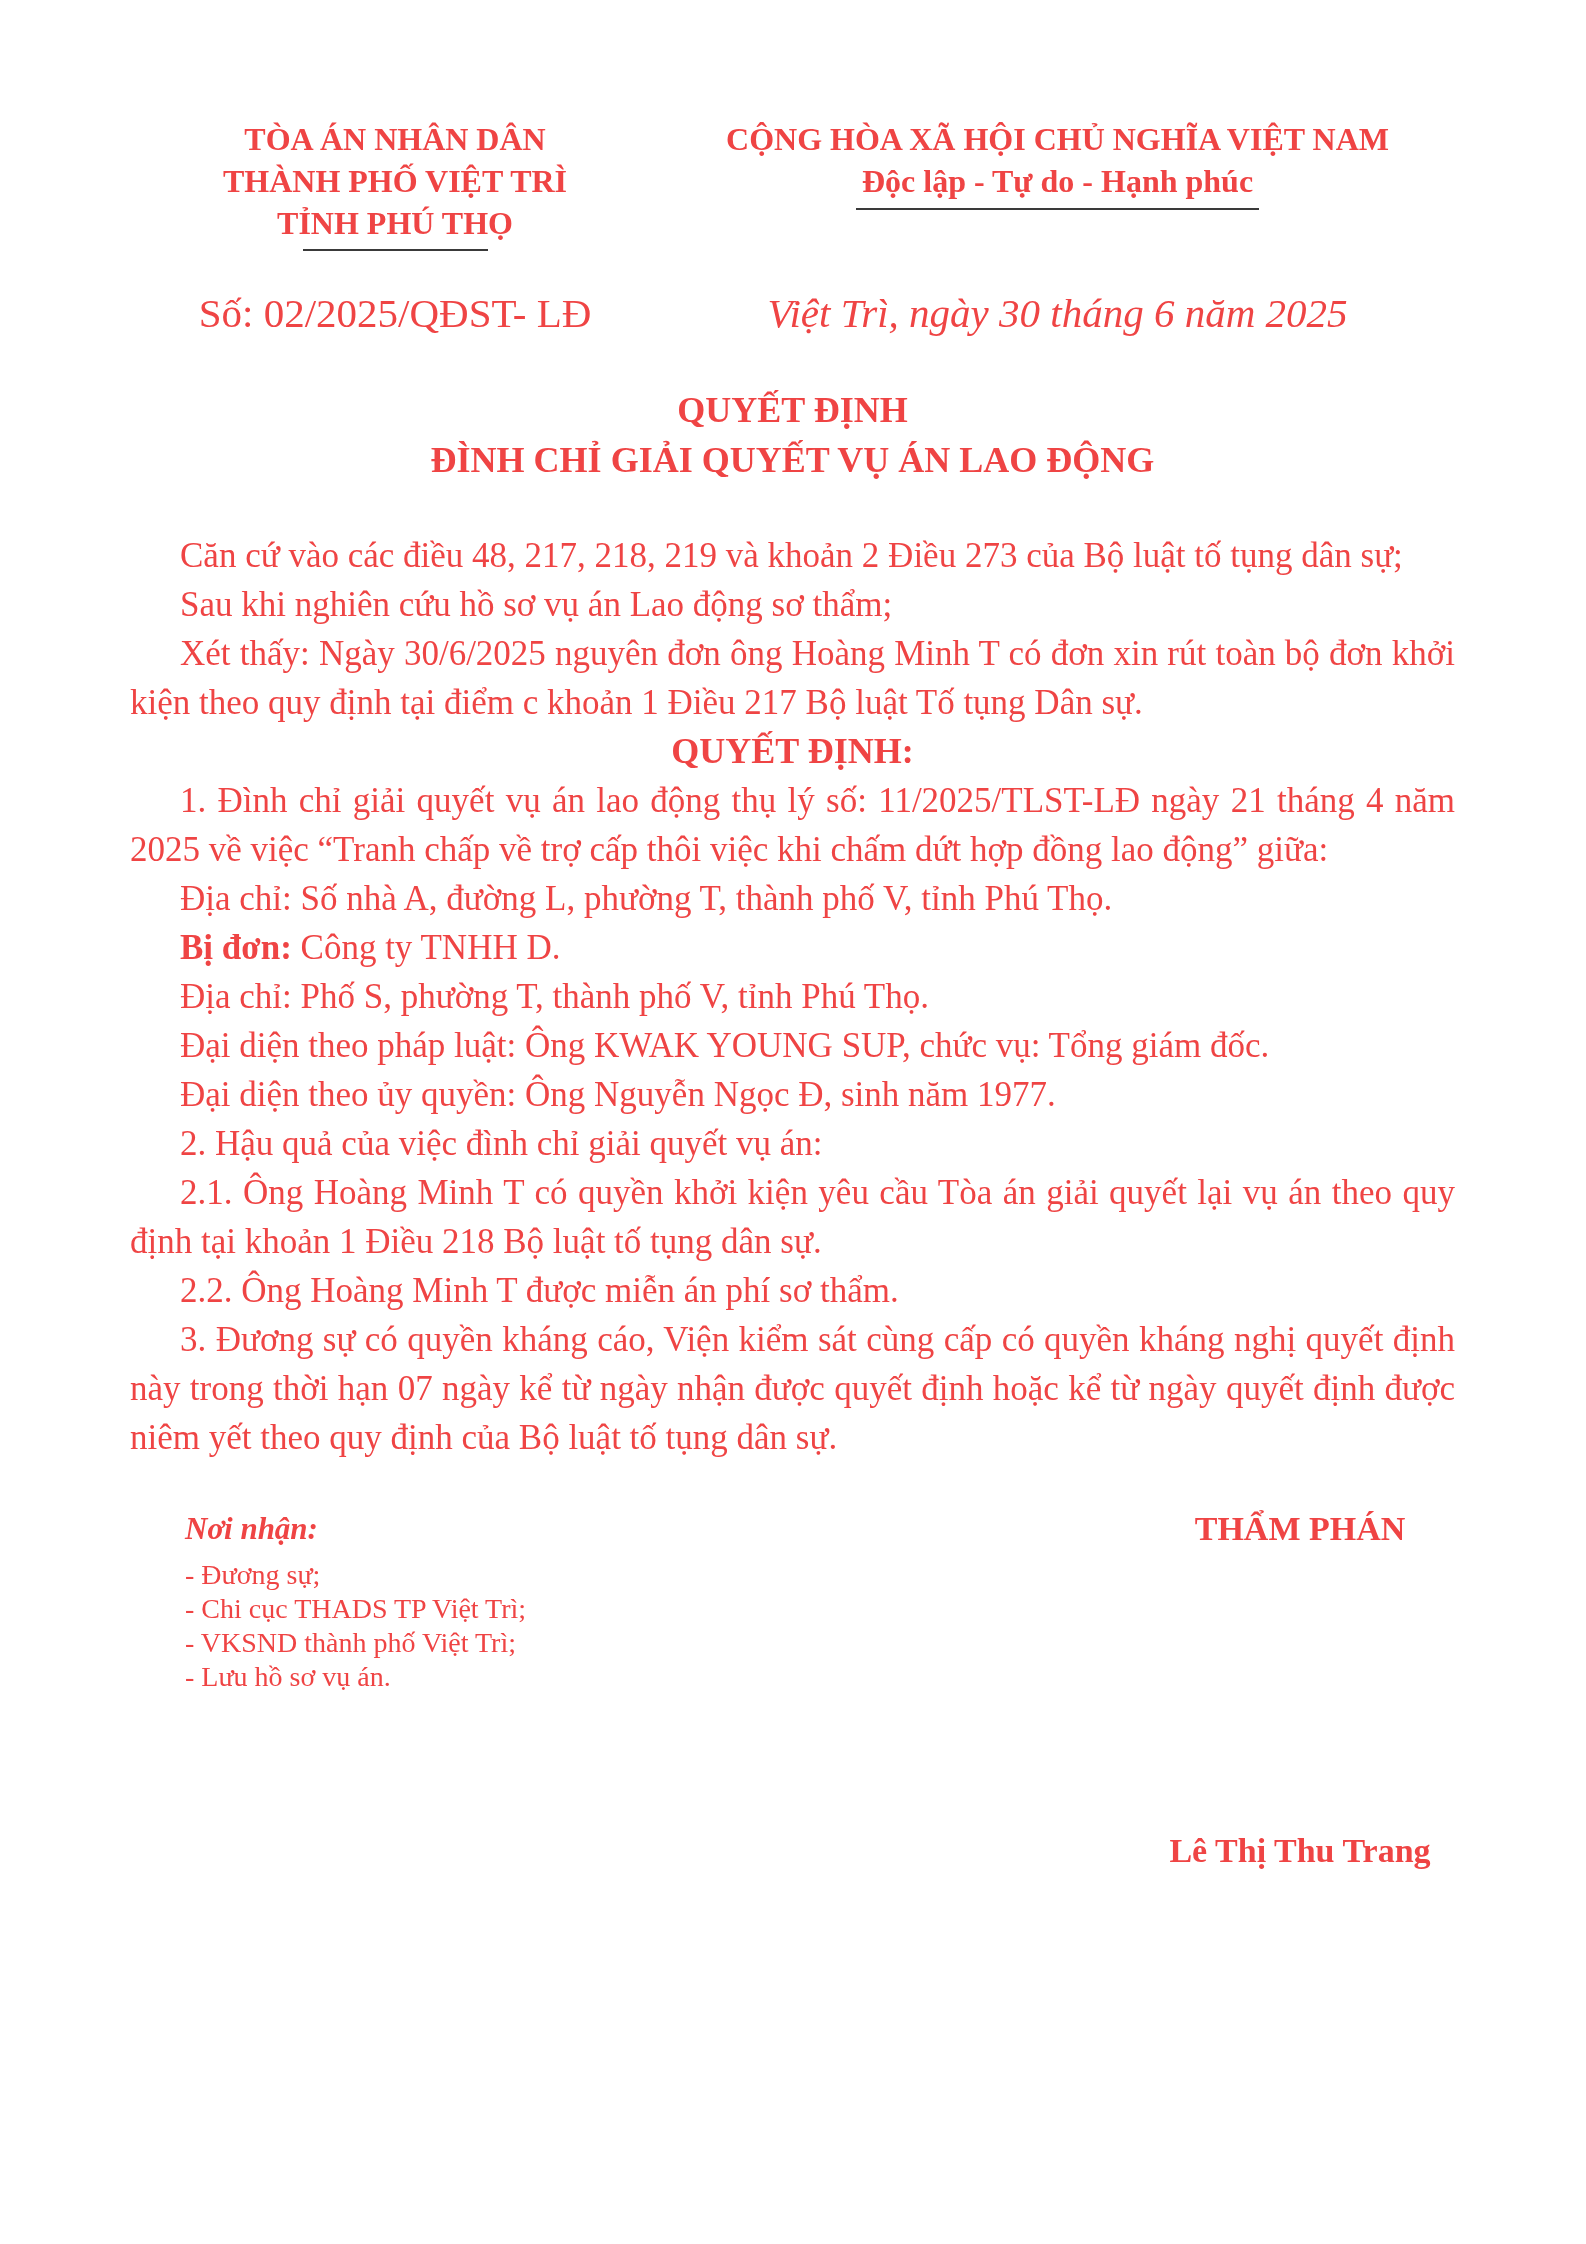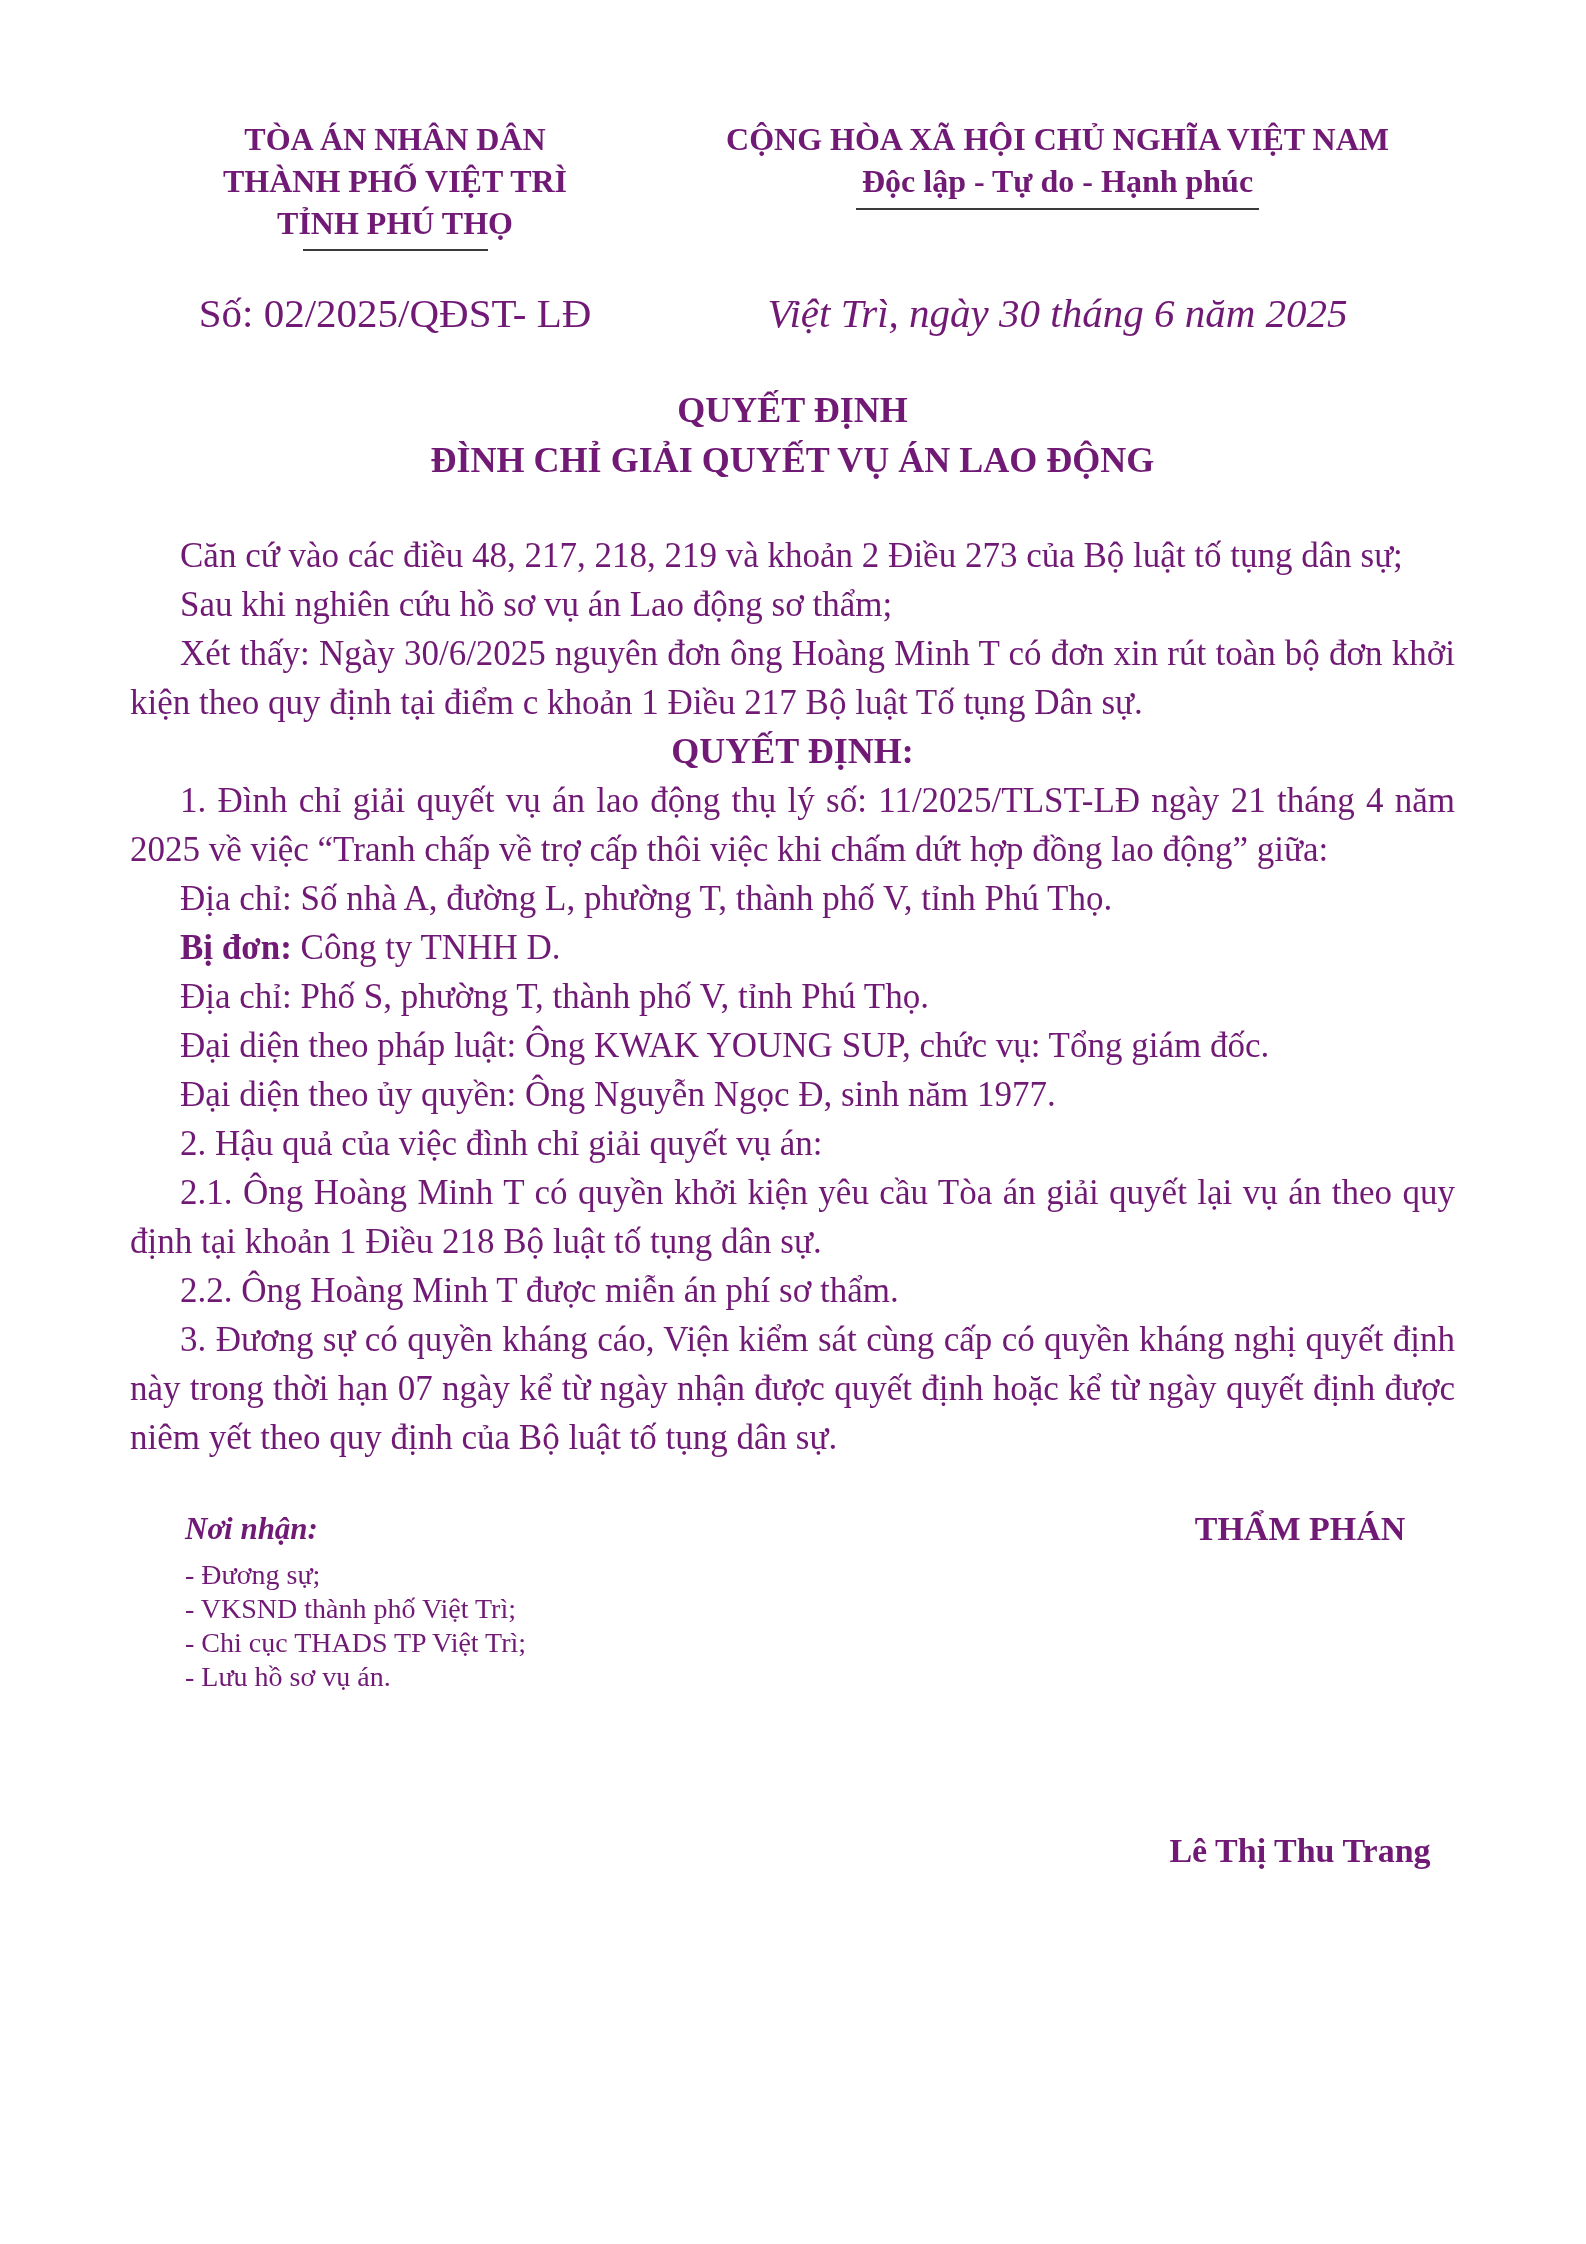--- a/index.html
+++ b/index.html
@@ -6,21 +6,21 @@
     margin: 0;
     padding: 0;
     background: #ffffff;
   }
   .page {
     position: relative;
     width: 1586px;
     height: 2244px;
     margin: 0 auto;
     background: #ffffff;
-    color: #701a75;
+    color: #ef4444;
     font-family: "Liberation Serif", "DejaVu Serif", serif;
     box-sizing: border-box;
     padding: 118px 131px 0 130px;
     overflow: hidden;
   }
 
   
   .header-row {
     display: flex;
     width: 100%;
@@ -181,22 +181,22 @@
     <p>2. Hậu quả của việc đình chỉ giải quyết vụ án:</p>
     <p>2.1. Ông Hoàng Minh T có quyền khởi kiện yêu cầu Tòa án giải quyết lại vụ án theo quy định tại khoản 1 Điều 218 Bộ luật tố tụng dân sự.</p>
     <p>2.2. Ông Hoàng Minh T được miễn án phí sơ thẩm.</p>
     <p>3. Đương sự có quyền kháng cáo, Viện kiểm sát cùng cấp có quyền kháng nghị quyết định này trong thời hạn 07 ngày kể từ ngày nhận được quyết định hoặc kể từ ngày quyết định được niêm yết theo quy định của Bộ luật tố tụng dân sự.</p>
   </div>
 
   <div class="footer-row">
     <div class="recipients">
       <div class="recipients-heading">Nơi nhận:</div>
       <div class="recipient-item">- Đương sự;</div>
+      <div class="recipient-item">- Chi cục THADS TP Việt Trì;</div>
       <div class="recipient-item">- VKSND thành phố Việt Trì;</div>
-      <div class="recipient-item">- Chi cục THADS TP Việt Trì;</div>
       <div class="recipient-item">- Lưu hồ sơ vụ án.</div>
     </div>
     <div class="judge-block">
       <div class="judge-title">THẨM PHÁN</div>
       <div class="judge-name">Lê Thị Thu Trang</div>
     </div>
   </div>
 
 </div>
 

